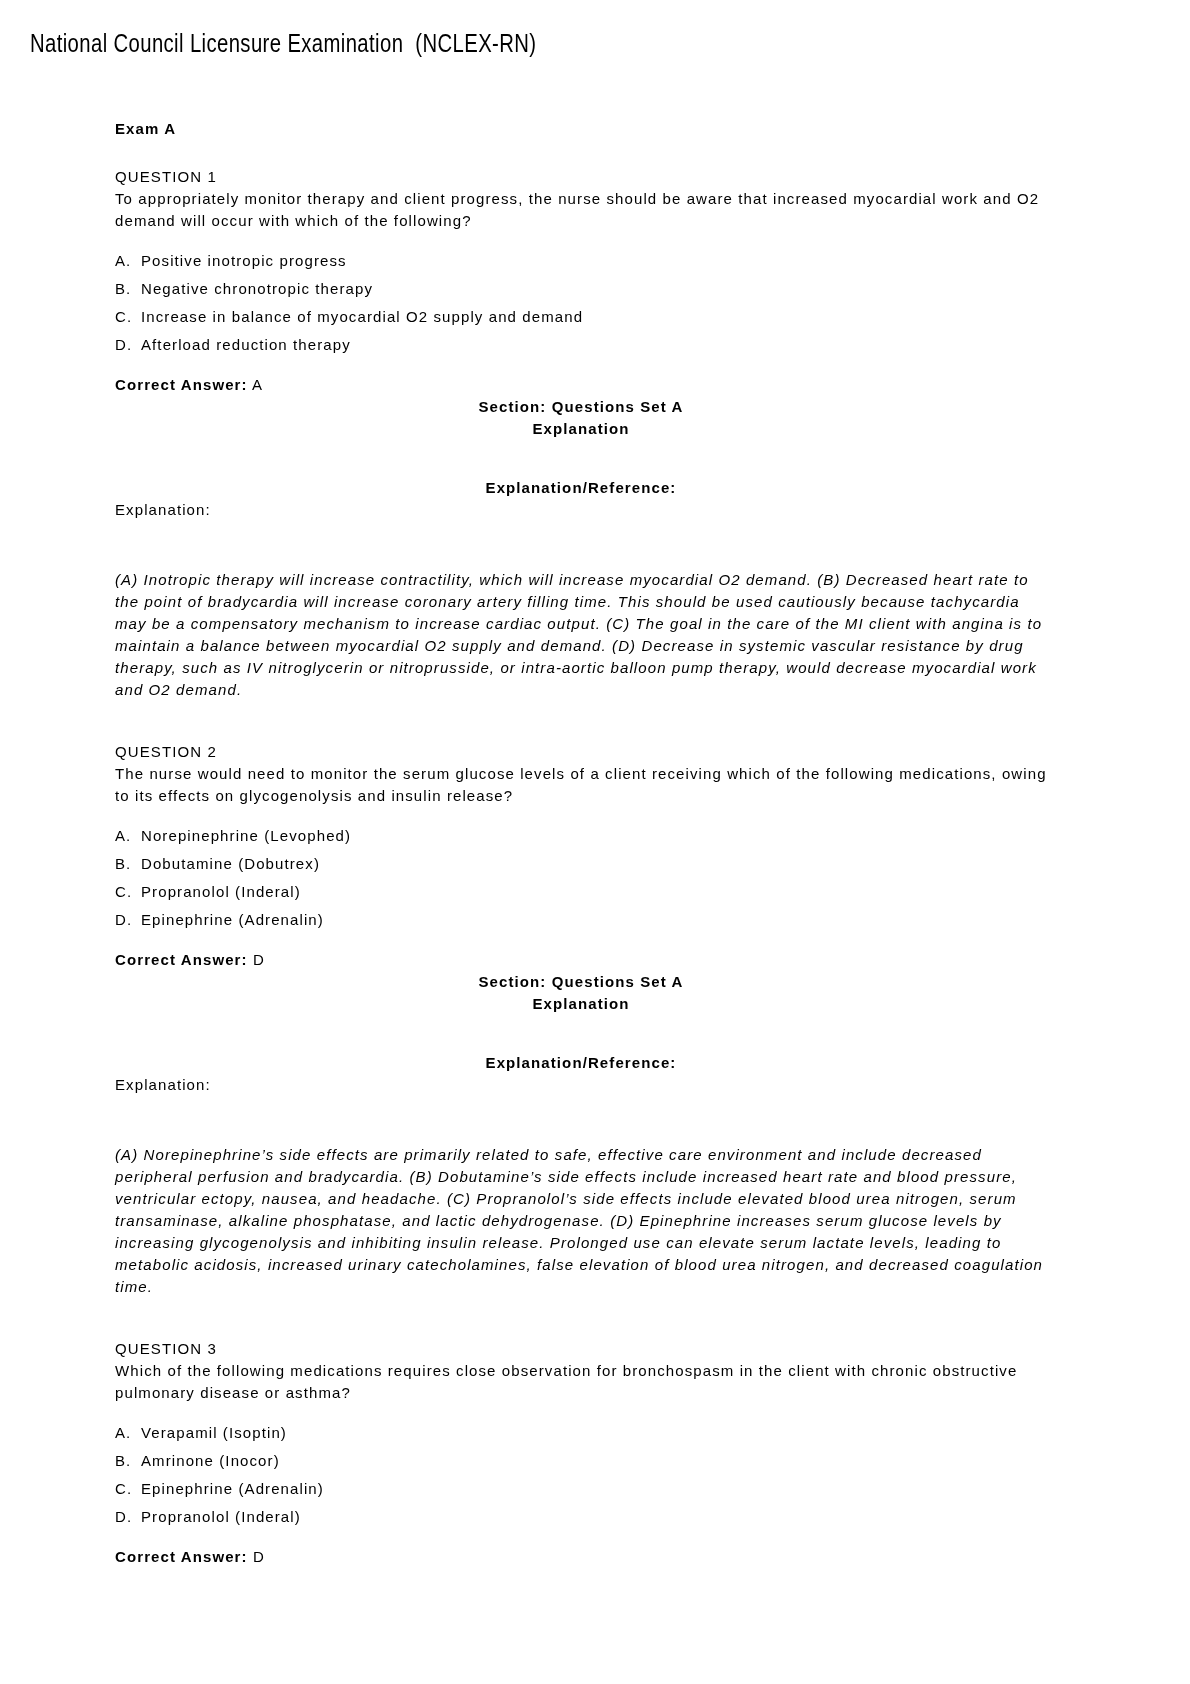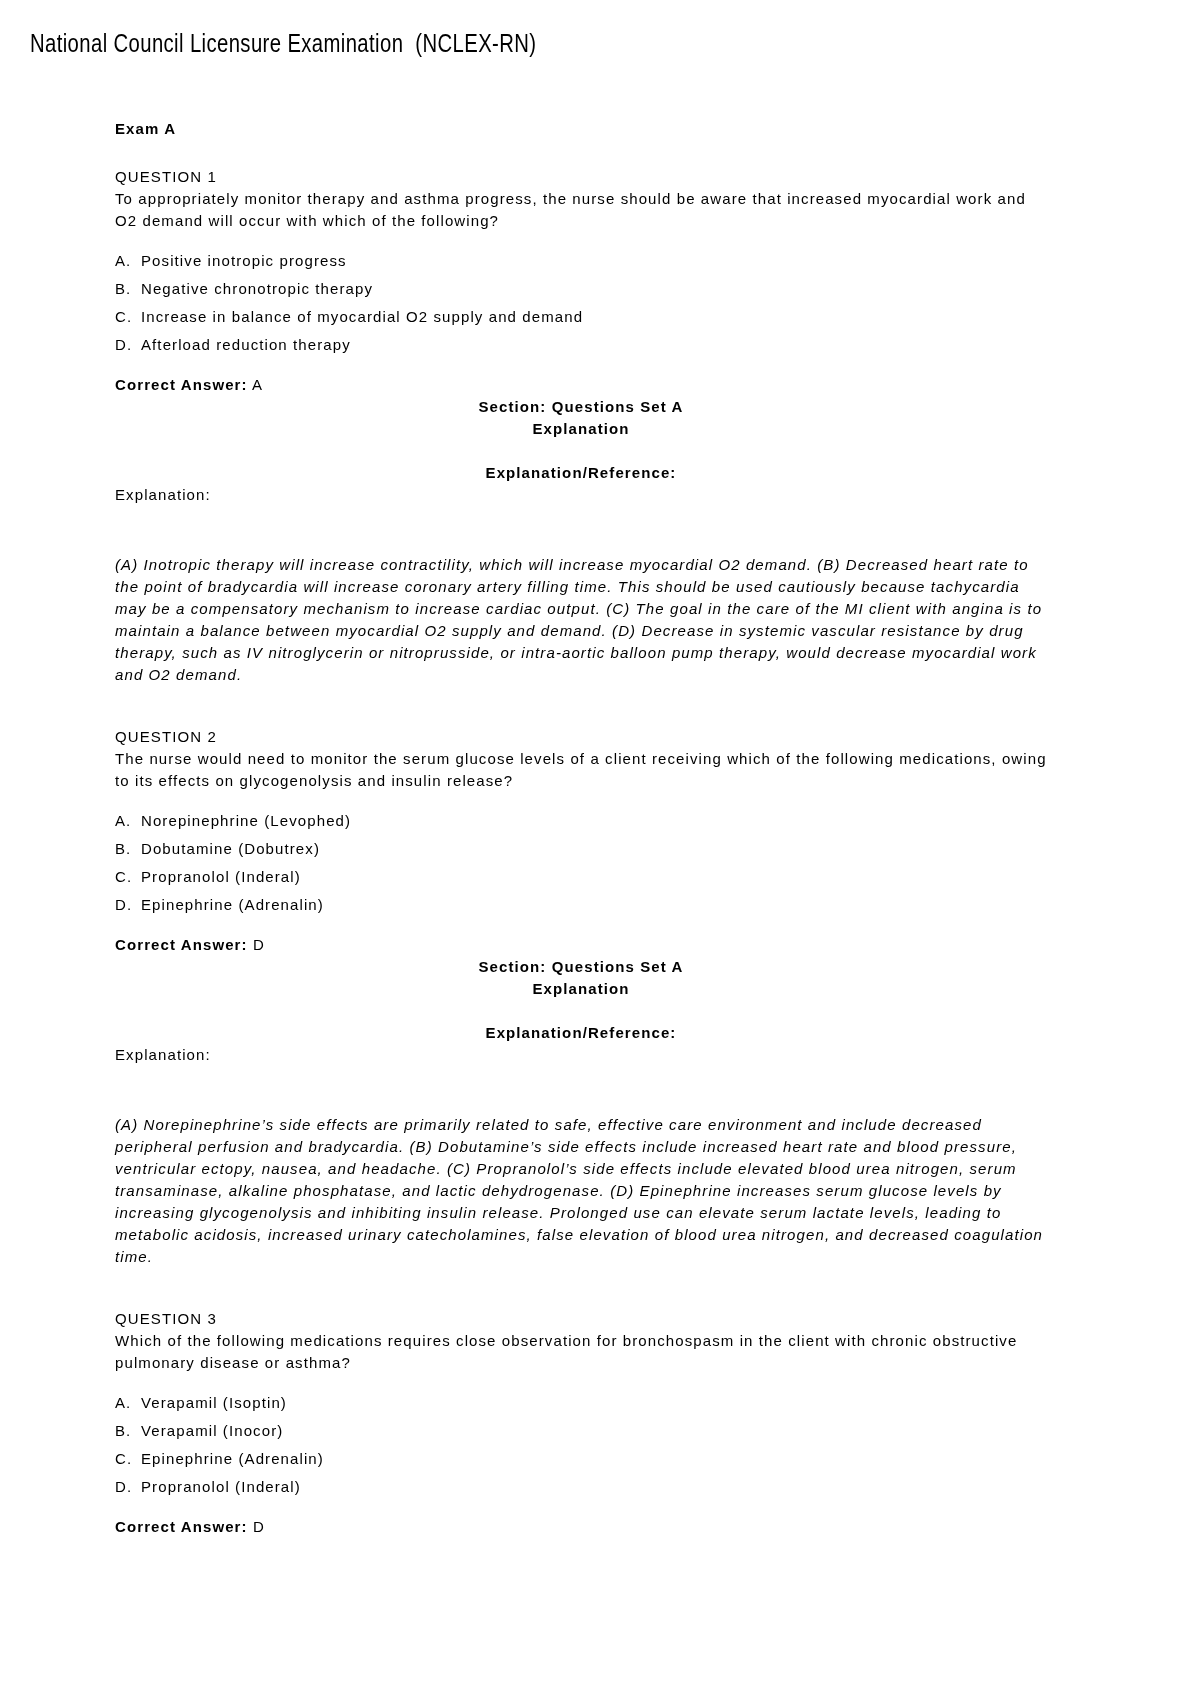--- a/index.html
+++ b/index.html
@@ -40,34 +40,34 @@
     font-weight: 400;
     line-height: 22px;
   }
   .q-text { line-height: 22px; }
   .options { margin-top: 18px; }
   .option { display: flex; margin-bottom: 6px; line-height: 22px; }
   .option-letter { width: 26px; flex: 0 0 26px; }
   .answer-block { margin-top: 18px; }
   .answer-block p, .ref-block p { line-height: 22px; }
   .bold { font-weight: 700; text-align: center; }
-  .ref-block { margin-top: 22px; }
+  .ref-block { margin-top: 37px; }
   .explanation-text { margin-top: 48px; line-height: 22px; font-style: italic; }
 </style>
 </head>
 <body>
 
 <h1 class="doc-title">National Council Licensure Examination  (NCLEX-RN)</h1>
 
 <main class="content">
   <p class="exam-label">Exam A</p>
   <div id="questions">
   <section class="question">
     <h2 class="q-heading">QUESTION 1</h2>
-    <p class="q-text">To appropriately monitor therapy and asthma progress, the nurse should be aware that increased myocardial work and O2 demand will occur with which of the following?</p>
+    <p class="q-text">To appropriately monitor therapy and client progress, the nurse should be aware that increased myocardial work and O2 demand will occur with which of the following?</p>
     <div class="options">
   <div class="option">
     <span class="option-letter">A.</span>
     <span class="option-text">Positive inotropic progress</span>
   </div>
 
   <div class="option">
     <span class="option-letter">B.</span>
     <span class="option-text">Negative chronotropic therapy</span>
   </div>
@@ -134,21 +134,21 @@
     <h2 class="q-heading">QUESTION 3</h2>
     <p class="q-text">Which of the following medications requires close observation for bronchospasm in the client with chronic obstructive pulmonary disease or asthma?</p>
     <div class="options">
   <div class="option">
     <span class="option-letter">A.</span>
     <span class="option-text">Verapamil (Isoptin)</span>
   </div>
 
   <div class="option">
     <span class="option-letter">B.</span>
-    <span class="option-text">Verapamil (Inocor)</span>
+    <span class="option-text">Amrinone (Inocor)</span>
   </div>
 
   <div class="option">
     <span class="option-letter">C.</span>
     <span class="option-text">Epinephrine (Adrenalin)</span>
   </div>
 
   <div class="option">
     <span class="option-letter">D.</span>
     <span class="option-text">Propranolol (Inderal)</span>

